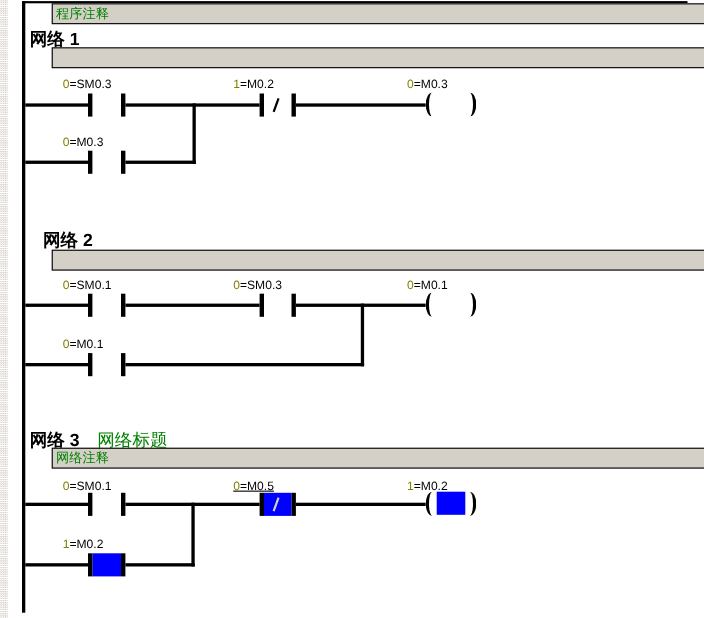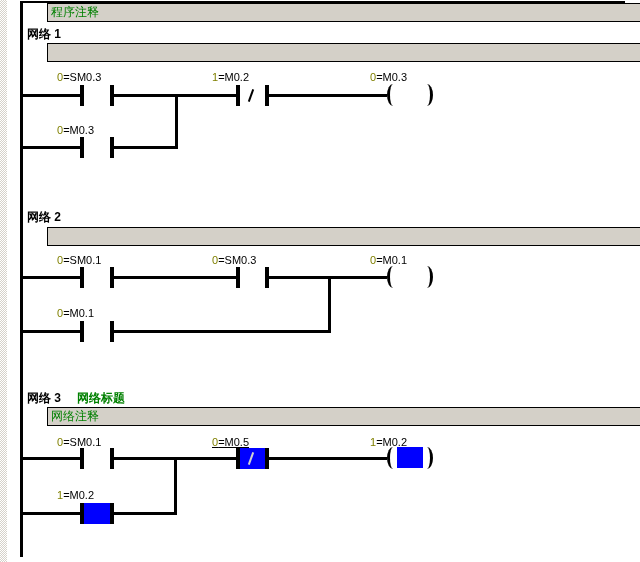--- a/index.html
+++ b/index.html
@@ -11,22 +11,22 @@
     background-image:conic-gradient(#d6d2ca 90deg,#ffffff 90deg 180deg,#d6d2ca 180deg 270deg,#ffffff 270deg);
     background-size:2px 2px;}
   
   .rail{left:20px;top:1px;width:3px;height:556px;background:#000;}
   .topline{left:20px;top:1px;width:605px;height:2px;background:#000;}
   
   .cbar{left:27px;width:596px;height:17px;background:#d4d0c8;border:1px solid #000;
         font-size:12px;line-height:17px;color:#008000;padding-left:3px;box-sizing:content-box;}
   .cbar{width:593px;margin-left:20px;}
   
-  .nheading{left:27px;height:14px;font-size:12px;font-weight:bold;color:#000;white-space:nowrap;}
-  .nh-title{color:#008000;font-weight:bold;margin-left:16px;}
+  .nheading{left:27px;height:14px;font-size:16px;font-weight:bold;color:#000;white-space:nowrap;}
+  .nh-title{color:#008000;font-weight:normal;margin-left:16px;}
   
   .wh{height:3px;background:#000;}
   .wv{width:3px;background:#000;}
   .cb{width:4px;height:21px;background:#000;}
   .bluefill{background:#0000ff;height:21px;}
   .slash{width:2px;height:13px;background:#000;transform:rotate(20deg);}
   .slash.lt{background:#d0d0d0;}
   
   .lbl{width:80px;height:13px;font-size:11px;color:#000;text-align:left;white-space:nowrap;}
   .lbl .val{color:#808000;}
@@ -81,21 +81,21 @@
   <div class="abs parr" style="left:421px;top:84px;"></div>
 
   <div class="abs wv" style="left:175px;top:94px;height:55px;"></div>
   <div class="abs wh" style="left:23px;top:146px;width:57px;"></div>
   <div class="abs wh" style="left:114px;top:146px;width:64px;"></div>
   <div class="abs cb" style="left:80px;top:137px;"></div>
   <div class="abs cb" style="left:110px;top:137px;"></div>
 </div>
 
 <div>
-  <div class="abs nheading" style="top:209px;">
+  <div class="abs nheading" style="top:209px;margin-left:12px;">
     <span>网络 2</span><span class="nh-title"></span>
   </div>
   <div class="abs cbar" style="top:227px;">
     <span></span>
   </div>
 
   <div class="abs lbl" style="left:57px;top:254px;">
     <span class="val">0</span><span>=SM0.1</span>
   </div>
   <div class="abs lbl" style="left:212px;top:254px;">

